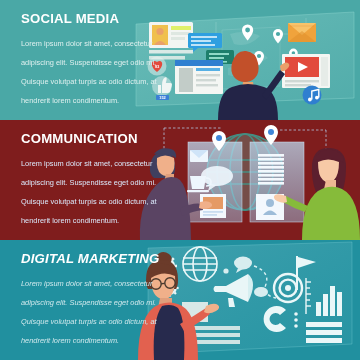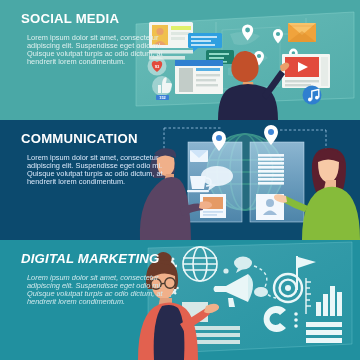--- a/index.html
+++ b/index.html
@@ -5,30 +5,30 @@
   html,body{margin:0;padding:0;}
   body{
     width:360px;height:360px;overflow:hidden;
     font-family:"Liberation Sans", sans-serif;
     background:#ffffff;
   }
   .page{position:relative;width:360px;height:333px;}
 
   .banner{position:relative;width:360px;height:120px;overflow:hidden;}
   .banner.social{background:#4aa8a6;}
-  .banner.communication{background:#0c4a6e;}
+  .banner.communication{background:#7f1d1d;}
   .banner.marketing{background:#21909f;font-style:italic;}
 
   .copy{position:absolute;left:21px;top:12px;width:152px;z-index:30;}
   .ttl{
     font-size:13.2px;font-weight:bold;color:#ffffff;
     letter-spacing:0.2px;line-height:1;margin:0 0 9px 0;white-space:nowrap;
   }
   .body-txt{
-    font-size:7.4px;line-height:8px;margin:6px;
+    font-size:7.4px;line-height:19px;margin:0;
     color:#dff0ef;
   }
   .banner.communication .body-txt{color:#dbe9fb;}
   .banner.marketing .body-txt{color:#cfe8ec;}
 
   
   .art{position:absolute;right:0;top:0;width:230px;height:120px;z-index:10;}
   .art svg{display:block;width:230px;height:120px;}
 </style>
 </head>

